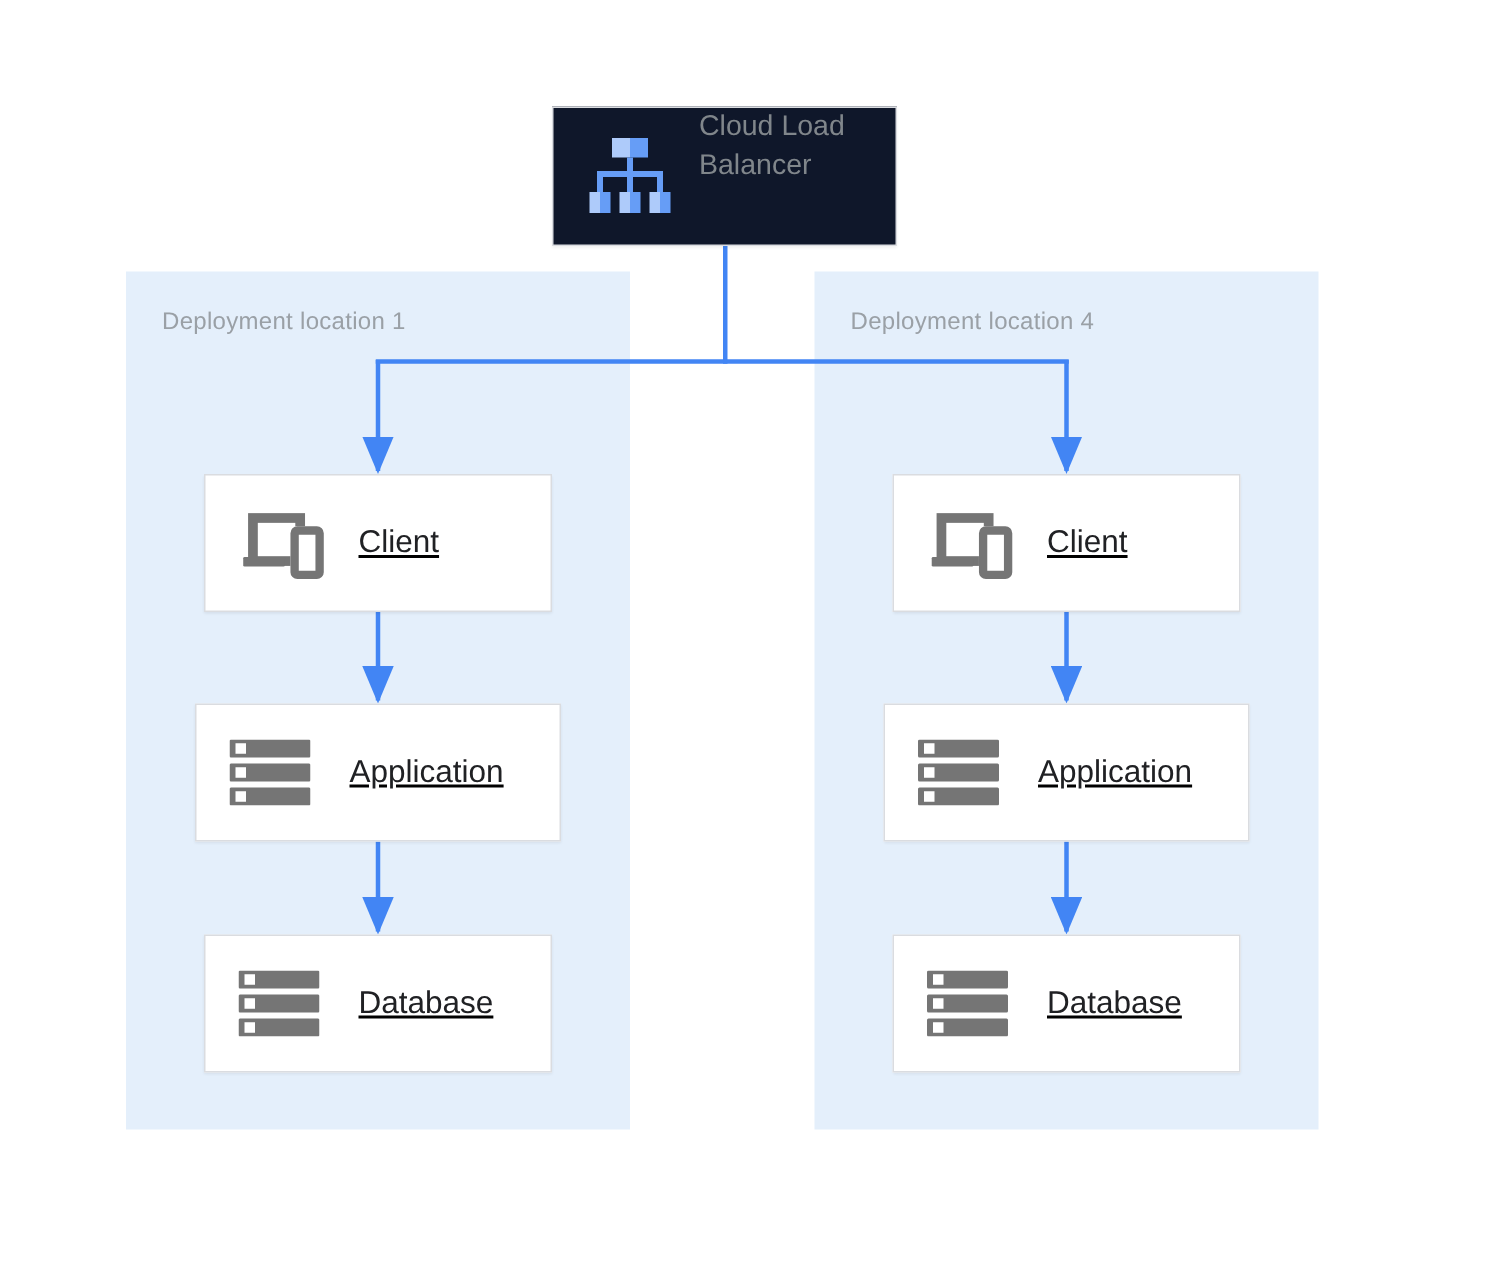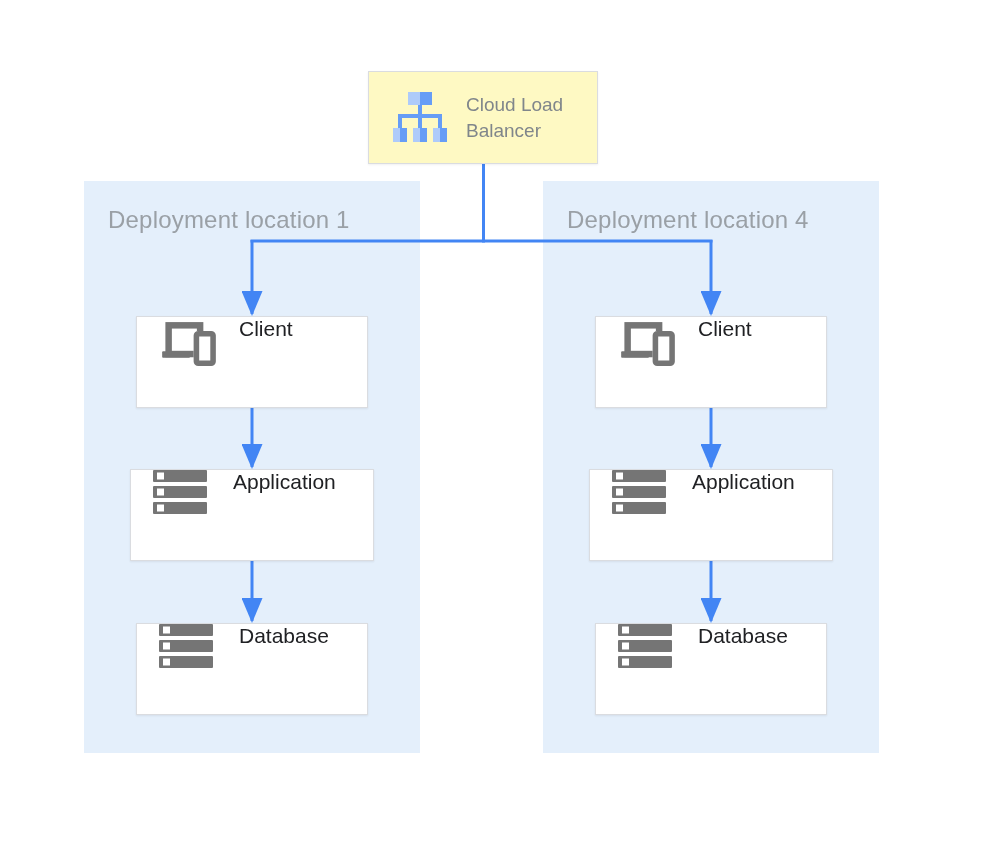--- a/index.html
+++ b/index.html
@@ -26,56 +26,56 @@
     position:absolute;
     width:336px; height:572px;
     top:181px;
     background:var(--zone-bg);
   }
   .zone-left  { left:84px; }
   .zone-right { left:543px; }
   .zone-label {
     position:absolute;
     left:24px; top:25px;
-    font-size:24px;
+    font-size:16px;
     color:var(--zone-label);
     letter-spacing:0.2px;
     white-space:nowrap;
   }
   .node {
     position:absolute;
     background:#ffffff;
     border:1px solid var(--node-border);
     box-shadow:0 1px 2px rgba(0,0,0,0.07);
     display:flex;
-    align-items:flex-start;
+    align-items:center;
+    text-decoration:underline;
   }
   .node .icon-slot {
     width:64px;
     margin-left:22px;
     display:flex;
     align-items:center;
     justify-content:flex-start;
     flex:none;
   }
   .node .node-label {
     margin-left:16px;
     font-size:21px;
     color:var(--node-label);
     white-space:nowrap;
   }
   .lb-box {
     position:absolute;
     left:368px; top:71px;
     width:230px; height:93px;
-    background:#fef9c3;
+    background:#0f172a;
     border:1px solid var(--node-border);
     box-shadow:0 1px 2px rgba(0,0,0,0.06);
     display:flex;
-    align-items:center;
   }
   .lb-box .icon-slot {
     width:58px;
     margin-left:22px;
     flex:none;
     display:flex;
     align-items:center;
   }
   .lb-label {
     margin-left:17px;

